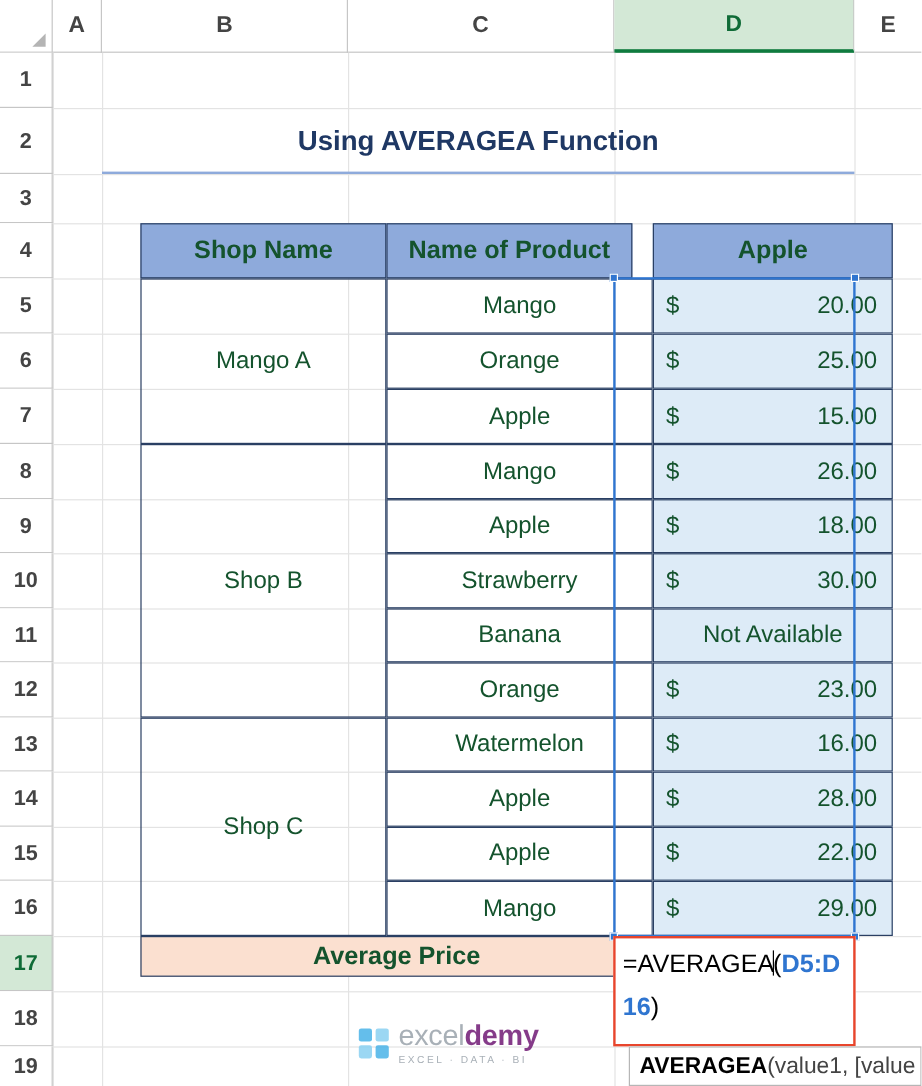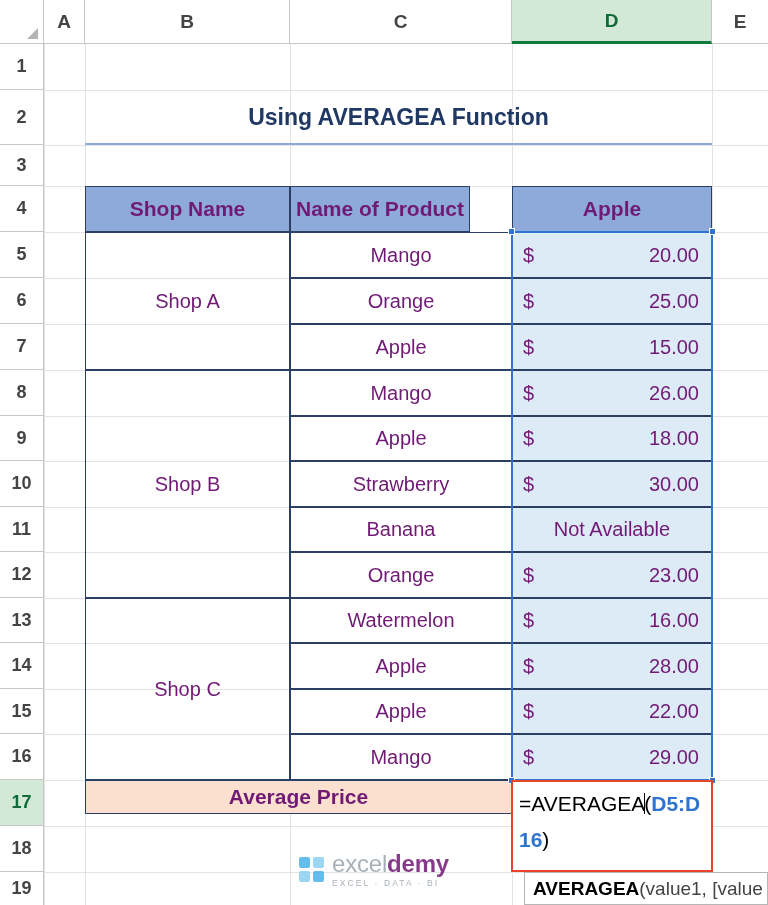--- a/index.html
+++ b/index.html
@@ -102,21 +102,22 @@
     right: 0;
   }
 
   
   .cell {
     position: absolute;
     box-sizing: border-box;
     display: flex;
     align-items: center;
     font-size: 20px;
-    color: #701a75;
+    color: #14532d;
+    margin-left: 32px;
   }
   .bordered {
     border: 1px solid #2a3f63;
   }
   .center { justify-content: center; text-align: right; }
   .hdrcell {
     background: #8eaadb;
     font-weight: 700;
     font-size: 21px;
     justify-content: center;
@@ -305,24 +306,24 @@
   <div class="hline" style="top:689px"></div>
   <div class="hline" style="top:734px"></div>
   <div class="hline" style="top:780px"></div>
   <div class="hline" style="top:826px"></div>
   <div class="hline" style="top:872px"></div>
 
   <div class="title" style="left:85px;top:90px;width:627px;height:55px">Using AVERAGEA Function</div>
   <div class="title-underline" style="left:85px;top:143px;width:627px"></div>
 
   <div class="cell bordered hdrcell" style="left:85px;top:186px;width:205px;height:46px">Shop Name</div>
-  <div class="cell bordered hdrcell" style="left:290px;top:186px;width:180px;height:46px">Name of Product</div>
+  <div class="cell bordered hdrcell" style="left:290px;top:186px;width:205px;height:46px">Name of Product</div>
   <div class="cell bordered hdrcell" style="left:512px;top:186px;width:200px;height:46px">Apple</div>
 
-  <div class="cell bordered center" style="left:85px;top:232px;width:205px;height:138px">Shop A</div>
+  <div class="cell bordered center" style="left:85px;top:232px;width:205px;height:138px">Mango A</div>
   <div class="cell bordered center" style="left:85px;top:370px;width:205px;height:228px">Shop B</div>
   <div class="cell bordered center" style="left:85px;top:598px;width:205px;height:182px">Shop C</div>
 
   <div class="cell bordered center" style="left:290px;top:232px;width:222px;height:46px">Mango</div>
   <div class="cell bordered center" style="left:290px;top:278px;width:222px;height:46px">Orange</div>
   <div class="cell bordered center" style="left:290px;top:324px;width:222px;height:46px">Apple</div>
   <div class="cell bordered center" style="left:290px;top:370px;width:222px;height:46px">Mango</div>
   <div class="cell bordered center" style="left:290px;top:416px;width:222px;height:45px">Apple</div>
   <div class="cell bordered center" style="left:290px;top:461px;width:222px;height:46px">Strawberry</div>
   <div class="cell bordered center" style="left:290px;top:507px;width:222px;height:45px">Banana</div>

